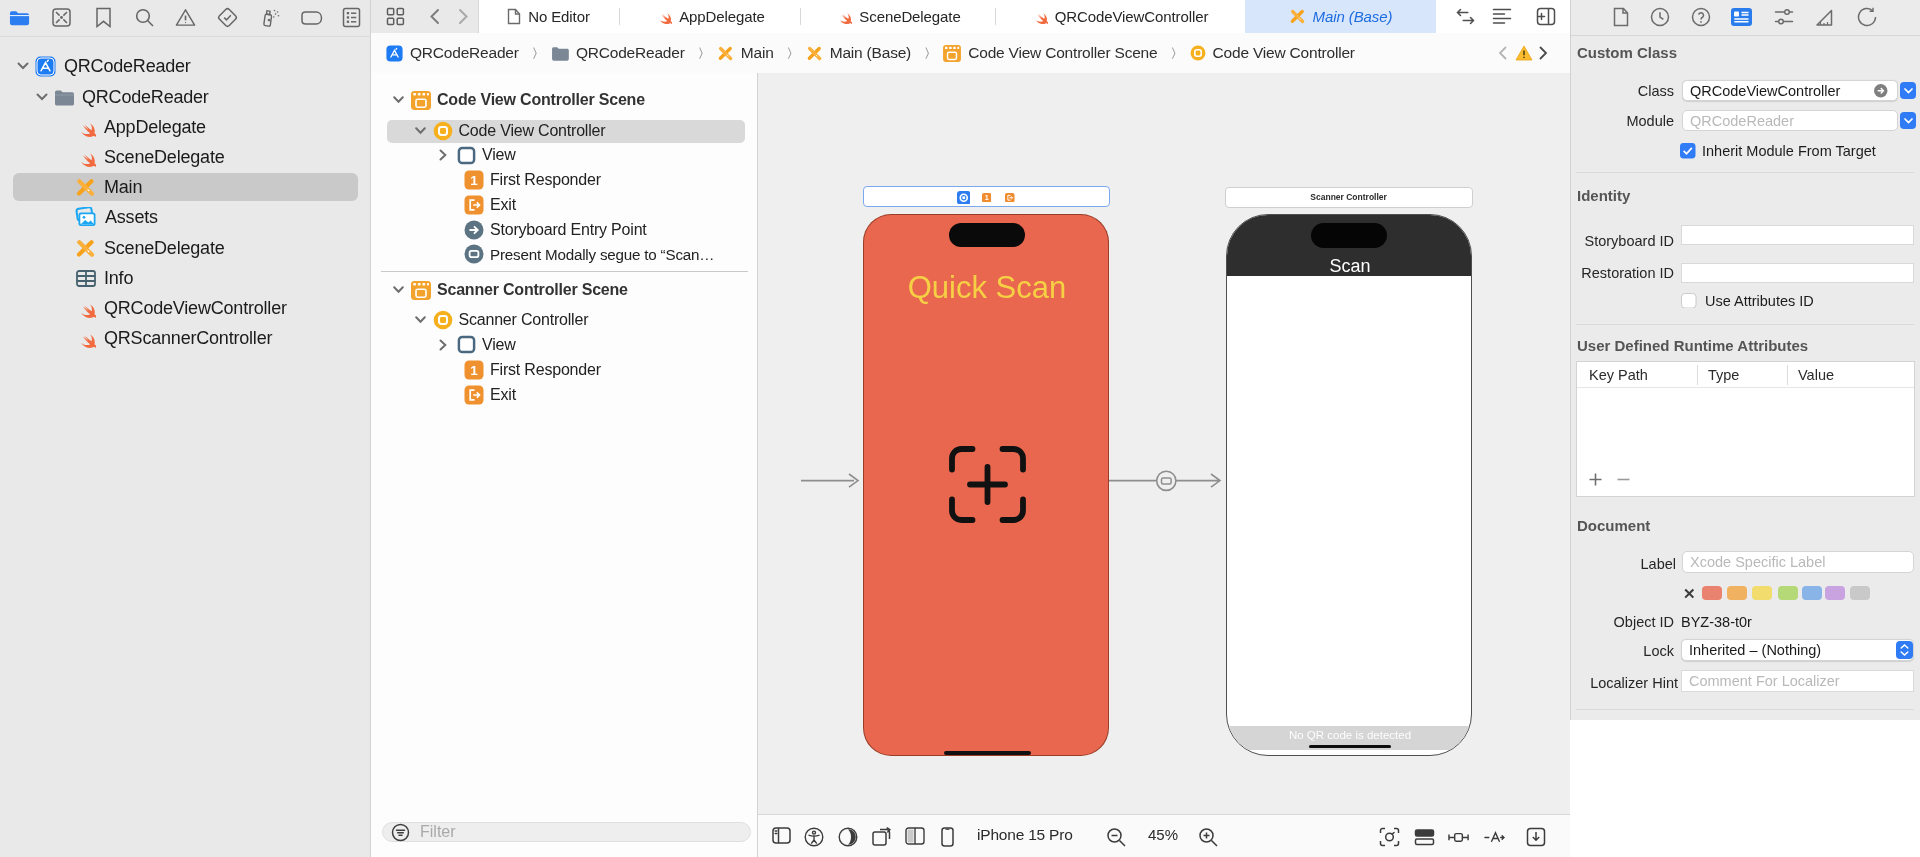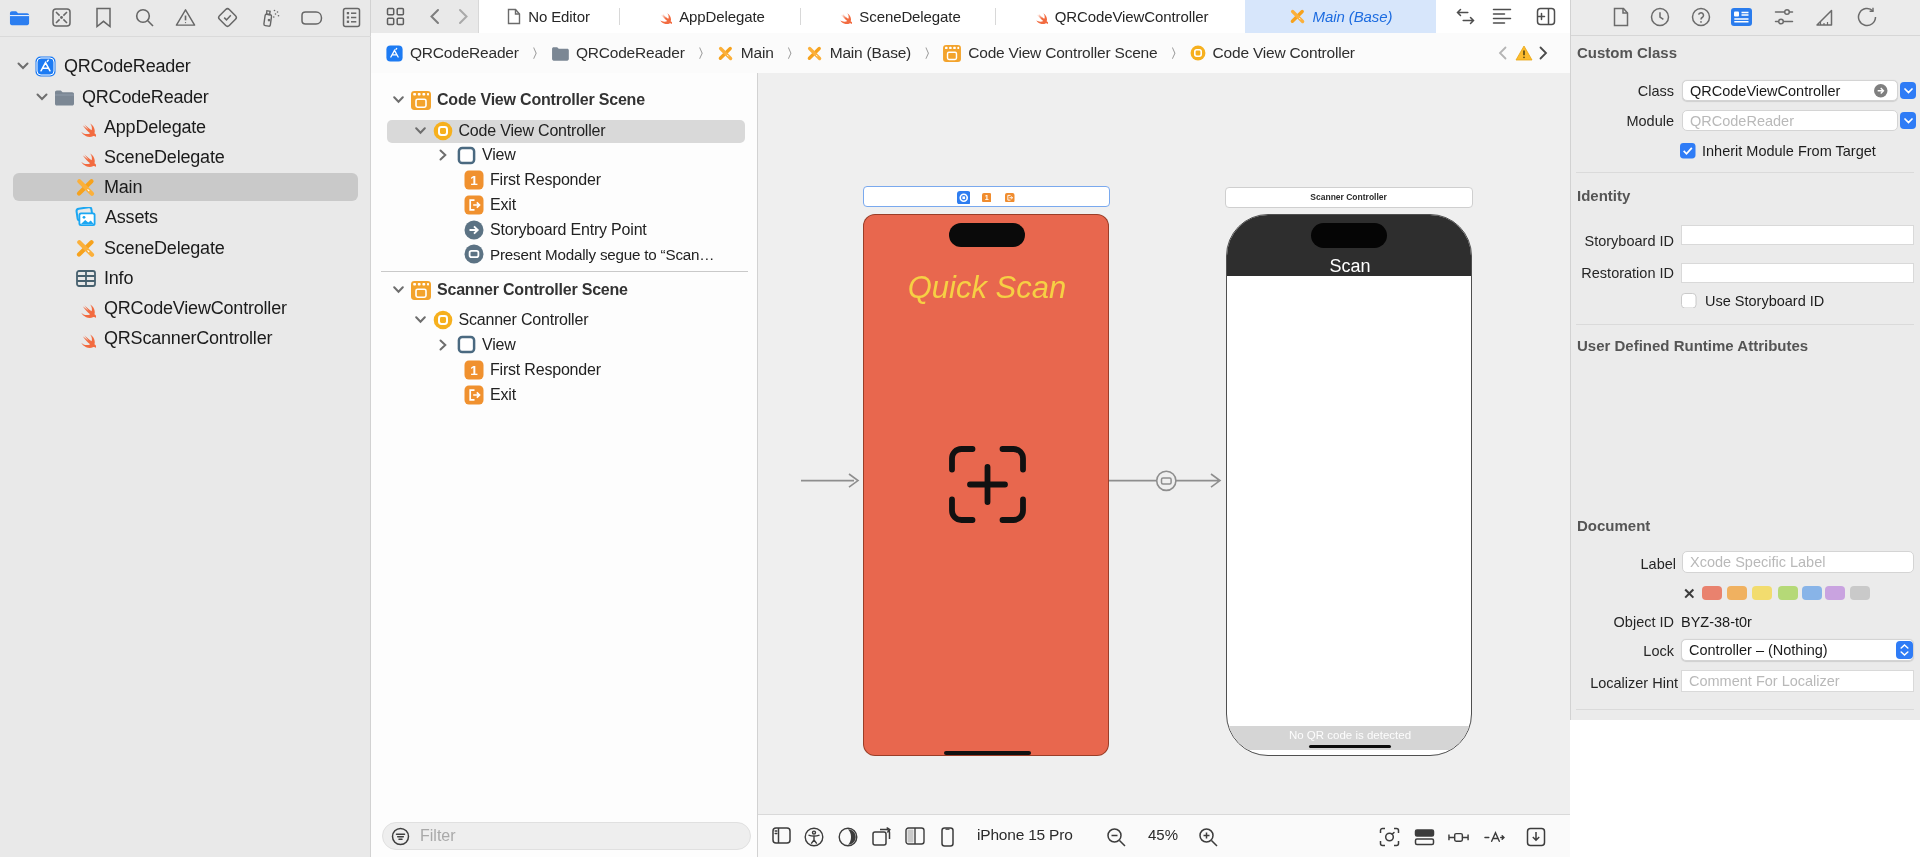--- a/index.html
+++ b/index.html
@@ -27,21 +27,21 @@
 .jchev{color:#9b9b9b;font-size:13px;margin:0 14px;}
 .jico{margin-right:7px;}
 
 #outline{left:371px;top:73px;width:387px;height:784px;background:#fdfdfd;border-right:1px solid #d2d2d2;box-sizing:border-box;}
 .orow{position:absolute;height:24px;display:flex;align-items:center;font-size:16px;letter-spacing:-0.2px;color:#222;white-space:nowrap;}
 .orow.hd{font-weight:bold;color:#333;}
 .ochev{width:11px;margin-right:7px;flex:none;}
 .oicon{margin-right:6px;flex:none;}
 #osel{left:16px;top:46.5px;width:358px;height:23px;background:#d9d9d9;border-radius:5px;}
 #osep{left:10px;top:198px;width:367px;height:1px;background:#c9c9c9;}
-#filter{position:absolute;left:11px;top:749px;width:369px;height:28px;border-radius:14px;background:#eee;border:1px solid #e0e0e0;display:flex;align-items:center;box-sizing:border-box;}
+#filter{position:absolute;left:11px;top:749px;width:369px;height:20px;border-radius:14px;background:#eee;border:1px solid #e0e0e0;display:flex;align-items:center;box-sizing:border-box;}
 
 #canvas{left:758px;top:73px;width:812px;height:741px;background:#efefef;overflow:hidden;}
 #cbar{left:758px;top:814px;width:812px;height:43px;background:#fafafa;border-top:1px solid #d9d9d9;}
 .cico{position:absolute;top:12px;}
 
 #insp{left:1570px;top:0;width:350px;height:720px;background:#ebebeb;border-left:1px solid #d2d2d2;box-sizing:border-box;}
 #insstrip{position:absolute;left:0;top:0;width:350px;height:35px;border-bottom:1px solid #d6d6d6;}
 .ihd{position:absolute;left:6px;font-size:15px;font-weight:bold;color:#555;}
 .ilabel{position:absolute;font-size:14.5px;color:#262626;text-align:right;}
 .ifield{position:absolute;background:#fff;border:1px solid #d4d4d4;border-radius:4px;font-size:14.5px;color:#1a1a1a;display:flex;align-items:center;padding:0 7px;box-sizing:border-box;}
@@ -550,21 +550,21 @@
             <text x="5" y="7.8" font-size="7.5" font-weight="bold" fill="#fff" text-anchor="middle" font-family="Liberation Sans">1</text>
           </svg>
         </div>
       <div class="abs" style="left:141px;top:5.5px">
           <svg width="9.5" height="9.5" viewBox="0 0 10 10">
             <rect width="10" height="10" rx="2" fill="#f08c2e"></rect>
             <path d="M5.8 2.5H3v5h2.8M4.6 5h3.2M6.6 3.7L8 5 6.6 6.3" stroke="#fff" stroke-width="1" fill="none"></path>
           </svg>
         </div>
     </div>
-    <div class="abs" style="left:105px;top:141px;width:246px;height:541.5px;background:#e8674e;border-radius:12px;border:1px solid rgba(90,30,10,.55);box-sizing:border-box;font-style:italic;">
+    <div class="abs" style="left:105px;top:141px;width:246px;height:541.5px;background:#e8674e;border-radius:28px;border:1px solid rgba(90,30,10,.55);box-sizing:border-box;">
       <div class="abs" style="left:85px;top:8px;width:76px;height:24px;background:#0a0a0a;border-radius:12px;"></div>
       <div class="abs" style="left:0;top:55px;width:246px;text-align:center;font-size:31px;color:#f6d044;letter-spacing:0;">Quick Scan</div>
       <svg class="abs" style="left:84.5px;top:229.5px" width="77" height="79" viewBox="0 0 77 79" fill="none" stroke="#111" stroke-width="5.8" stroke-linecap="round">
         <path d="M3 24.5v-11C3 8 7 4 12.5 4h11M53.5 4h11C70 4 74 8 74 13.5v11M74 54.5v11C74 71 70 75 64.5 75h-11M23.5 75h-11C7 75 3 71 3 65.5v-11"></path>
         <path d="M21 39.5h35M38.5 22v35"></path>
       </svg>
       <div class="abs" style="left:79.5px;top:536px;width:87px;height:3.5px;background:#111;border-radius:2px;"></div>
     </div>
     <div class="abs" style="left:466.6px;top:114px;width:246px;height:19px;background:#fff;border:1px solid #cfcfcf;border-radius:4px;text-align:center;font-size:8.5px;font-weight:bold;color:#2b2b2b;line-height:19px;">Scanner Controller</div>
     <div class="abs" style="left:468px;top:140.5px;width:246px;height:542px;background:#fff;border-radius:42px;border:1px solid #4f4f4f;box-sizing:border-box;overflow:hidden;">
@@ -744,38 +744,56 @@
     <div class="ihd" style="top:187px">Identity</div>
     <div class="ilabel" style="left:0;width:103px;top:233px">Storyboard ID</div>
     <div class="ifield" style="left:110px;top:225px;width:233px;height:20px;border-radius:0;border-color:#d9d9d9;"></div>
     <div class="ilabel" style="left:0;width:103px;top:265px">Restoration ID</div>
     <div class="ifield" style="left:110px;top:263px;width:233px;height:20px;border-radius:0;border-color:#d9d9d9;"></div>
     <div class="abs" style="left:110px;top:292.5px">
         <svg width="15.5" height="15.5" viewBox="0 0 16 16">
           <rect x="0.5" y="0.5" width="15" height="15" rx="3.5" fill="#fff" stroke="#c8c8c8"></rect>
         </svg>
       </div>
-    <div class="abs" style="left:134px;top:293px;font-size:14.5px;color:#1c1c1c;">Use Storyboard ID</div>
+    <div class="abs" style="left:134px;top:293px;font-size:14.5px;color:#1c1c1c;">Use Attributes ID</div>
     <div class="isep" style="top:324px"></div>
     <div class="ihd" style="top:337px">User Defined Runtime Attributes</div>
+    <div class="abs" style="left:5px;top:361px;width:337px;height:134px;background:#fff;border:1px solid #d3d3d3;">
+      <div class="abs" style="left:12px;top:5px;font-size:14.5px;color:#2b2b2b;">Key Path</div>
+      <div class="abs" style="left:131px;top:5px;font-size:14.5px;color:#2b2b2b;">Type</div>
+      <div class="abs" style="left:221px;top:5px;font-size:14.5px;color:#2b2b2b;">Value</div>
+      <div class="abs" style="left:120px;top:3px;width:1px;height:20px;background:#dcdcdc;"></div>
+      <div class="abs" style="left:210px;top:3px;width:1px;height:20px;background:#dcdcdc;"></div>
+      <div class="abs" style="left:0;top:25px;width:337px;height:1px;background:#e6e6e6;"></div>
+      <div class="abs" style="left:11px;top:110px">
+          <svg width="15" height="15" viewBox="0 0 15 15" stroke="#6f6f6f" stroke-width="1.6">
+            <path d="M7.5 1.5v12M1.5 7.5h12"></path>
+          </svg>
+        </div>
+      <div class="abs" style="left:39px;top:110px">
+          <svg width="15" height="15" viewBox="0 0 15 15" stroke="#9a9a9a" stroke-width="1.6">
+            <path d="M1.5 7.5h12"></path>
+          </svg>
+        </div>
+    </div>
     <div class="ihd" style="top:517px">Document</div>
     <div class="ilabel" style="left:0;width:105px;top:556px">Label</div>
     <div class="ifield ph" style="left:111px;top:551px;width:232px;height:21.5px;border-radius:5px;">Xcode Specific Label</div>
     <div class="abs" style="left:112px;top:585px;font-size:15px;font-weight:bold;color:#3c3c3c;">✕</div>
     <div class="abs" style="left:131px;top:585.5px;width:20px;height:14px;border-radius:4px;background:#e9826e;"></div>
     <div class="abs" style="left:156px;top:585.5px;width:20px;height:14px;border-radius:4px;background:#f0b160;"></div>
     <div class="abs" style="left:181px;top:585.5px;width:20px;height:14px;border-radius:4px;background:#f2dc6e;"></div>
     <div class="abs" style="left:206.5px;top:585.5px;width:20px;height:14px;border-radius:4px;background:#b5d977;"></div>
     <div class="abs" style="left:231px;top:585.5px;width:20px;height:14px;border-radius:4px;background:#88b4e8;"></div>
     <div class="abs" style="left:254px;top:585.5px;width:20px;height:14px;border-radius:4px;background:#c9a3e0;"></div>
     <div class="abs" style="left:278.7px;top:585.5px;width:20px;height:14px;border-radius:4px;background:#c9c9c9;"></div>
     <div class="ilabel" style="left:0;width:103px;top:614px">Object ID</div>
     <div class="abs" style="left:110px;top:614px;font-size:14.5px;color:#1a1a1a;">BYZ-38-t0r</div>
     <div class="ilabel" style="left:0;width:103px;top:643px">Lock</div>
-    <div class="ifield" style="left:110px;top:639px;width:233px;height:22px;border-radius:5px;box-shadow:0 .5px 1px rgba(0,0,0,.12);">Controller – (Nothing)</div>
+    <div class="ifield" style="left:110px;top:639px;width:233px;height:22px;border-radius:5px;box-shadow:0 .5px 1px rgba(0,0,0,.12);">Inherited – (Nothing)</div>
     <div class="bluebtn" style="left:325px;top:641px;width:17px;height:18px;">
         <svg width="9" height="12" viewBox="0 0 9 12" fill="none" stroke="#fff" stroke-width="1.5" stroke-linecap="round">
           <path d="M1.2 4L4.5 1l3.3 3M1.2 8l3.3 3 3.3-3"></path>
         </svg>
       </div>
     <div class="ilabel" style="left:4px;width:103px;top:675px">Localizer Hint</div>
     <div class="ifield ph" style="left:110px;top:670px;width:233px;height:22px;border-radius:0;border-color:#d9d9d9;">Comment For Localizer</div>
     <div class="isep" style="top:709px"></div>
   </div>
 </div>

